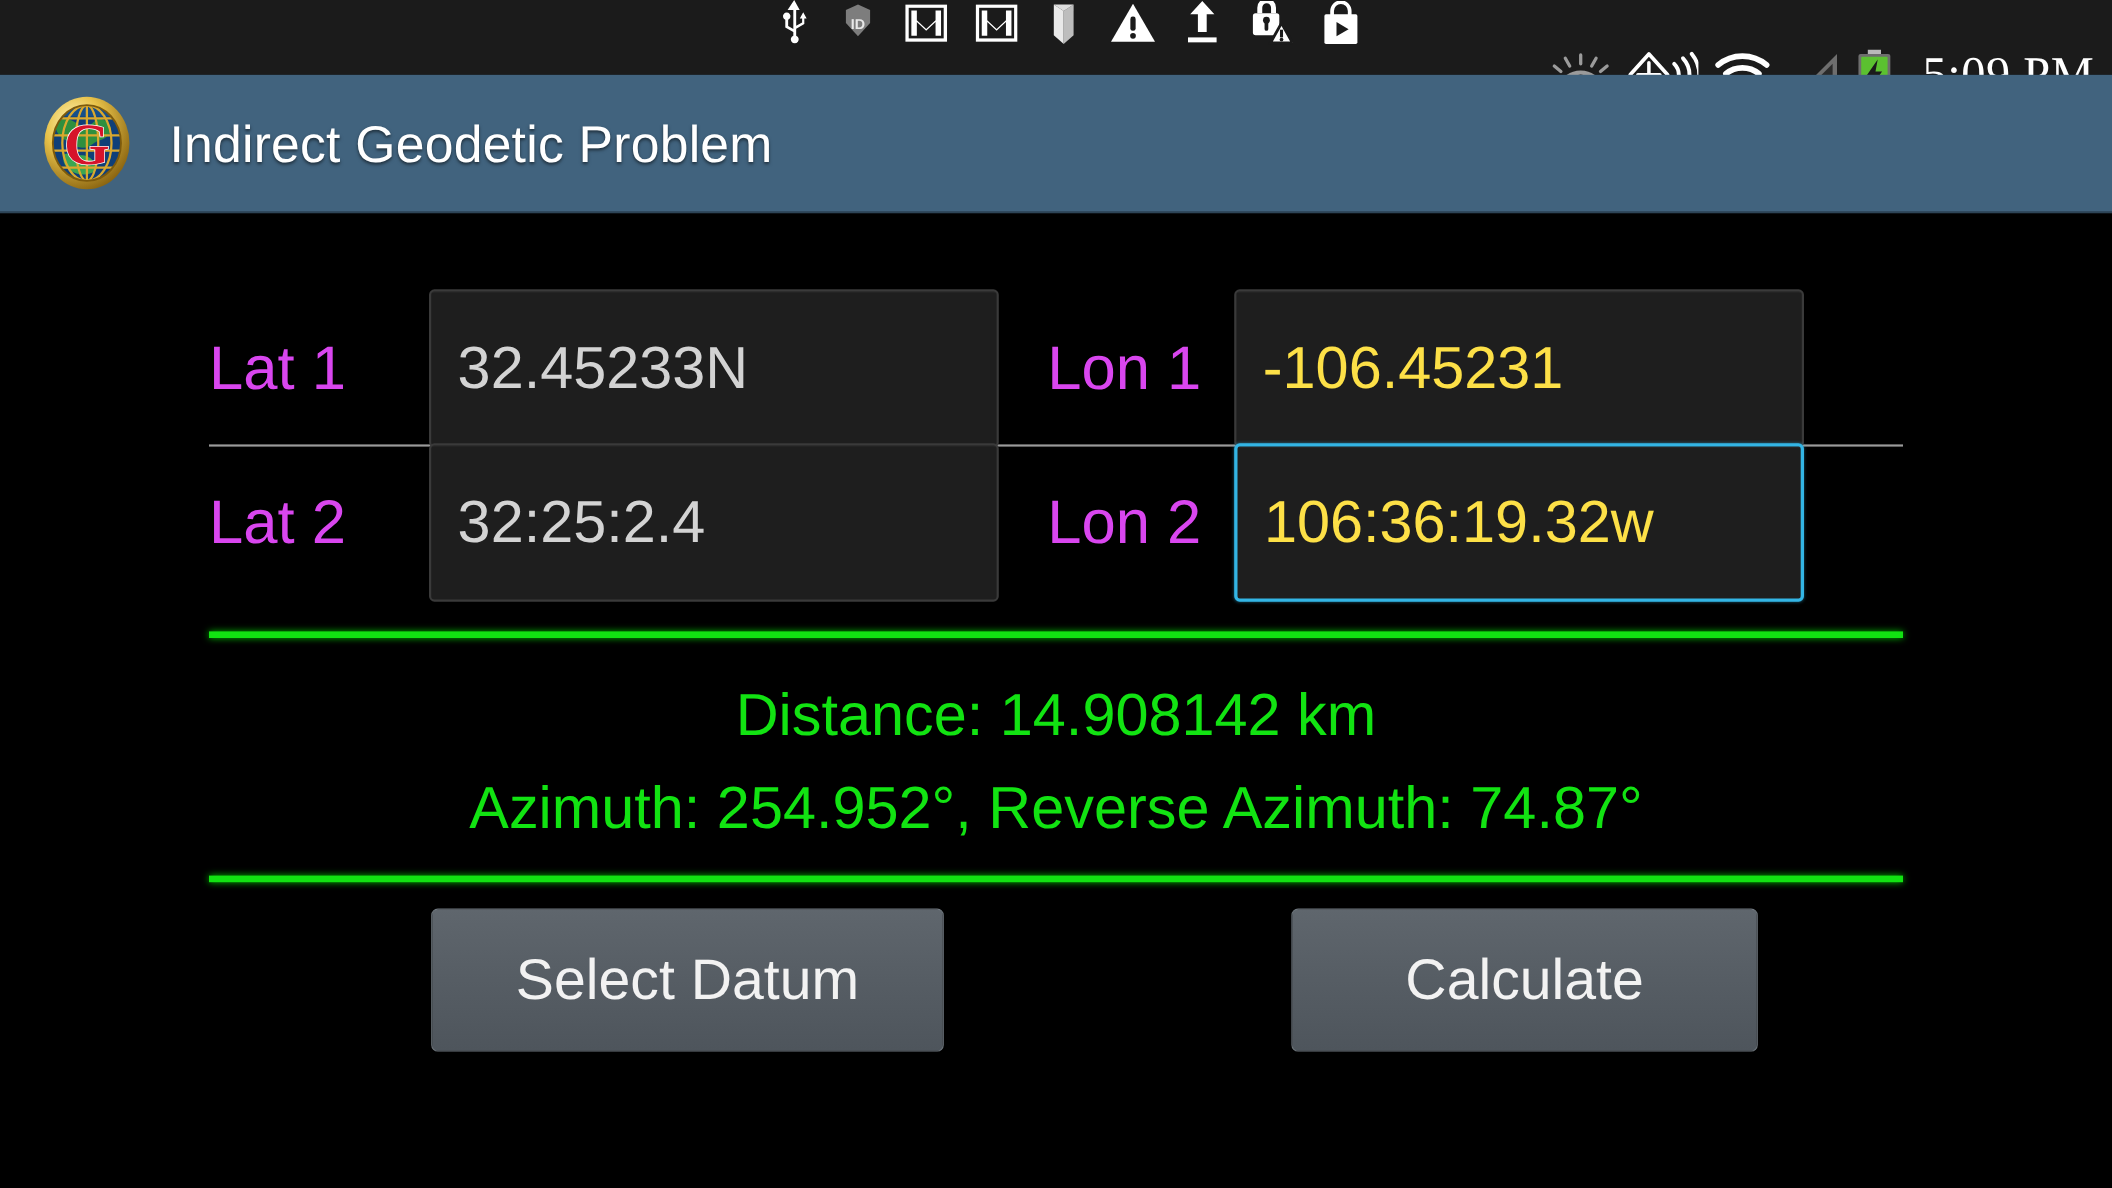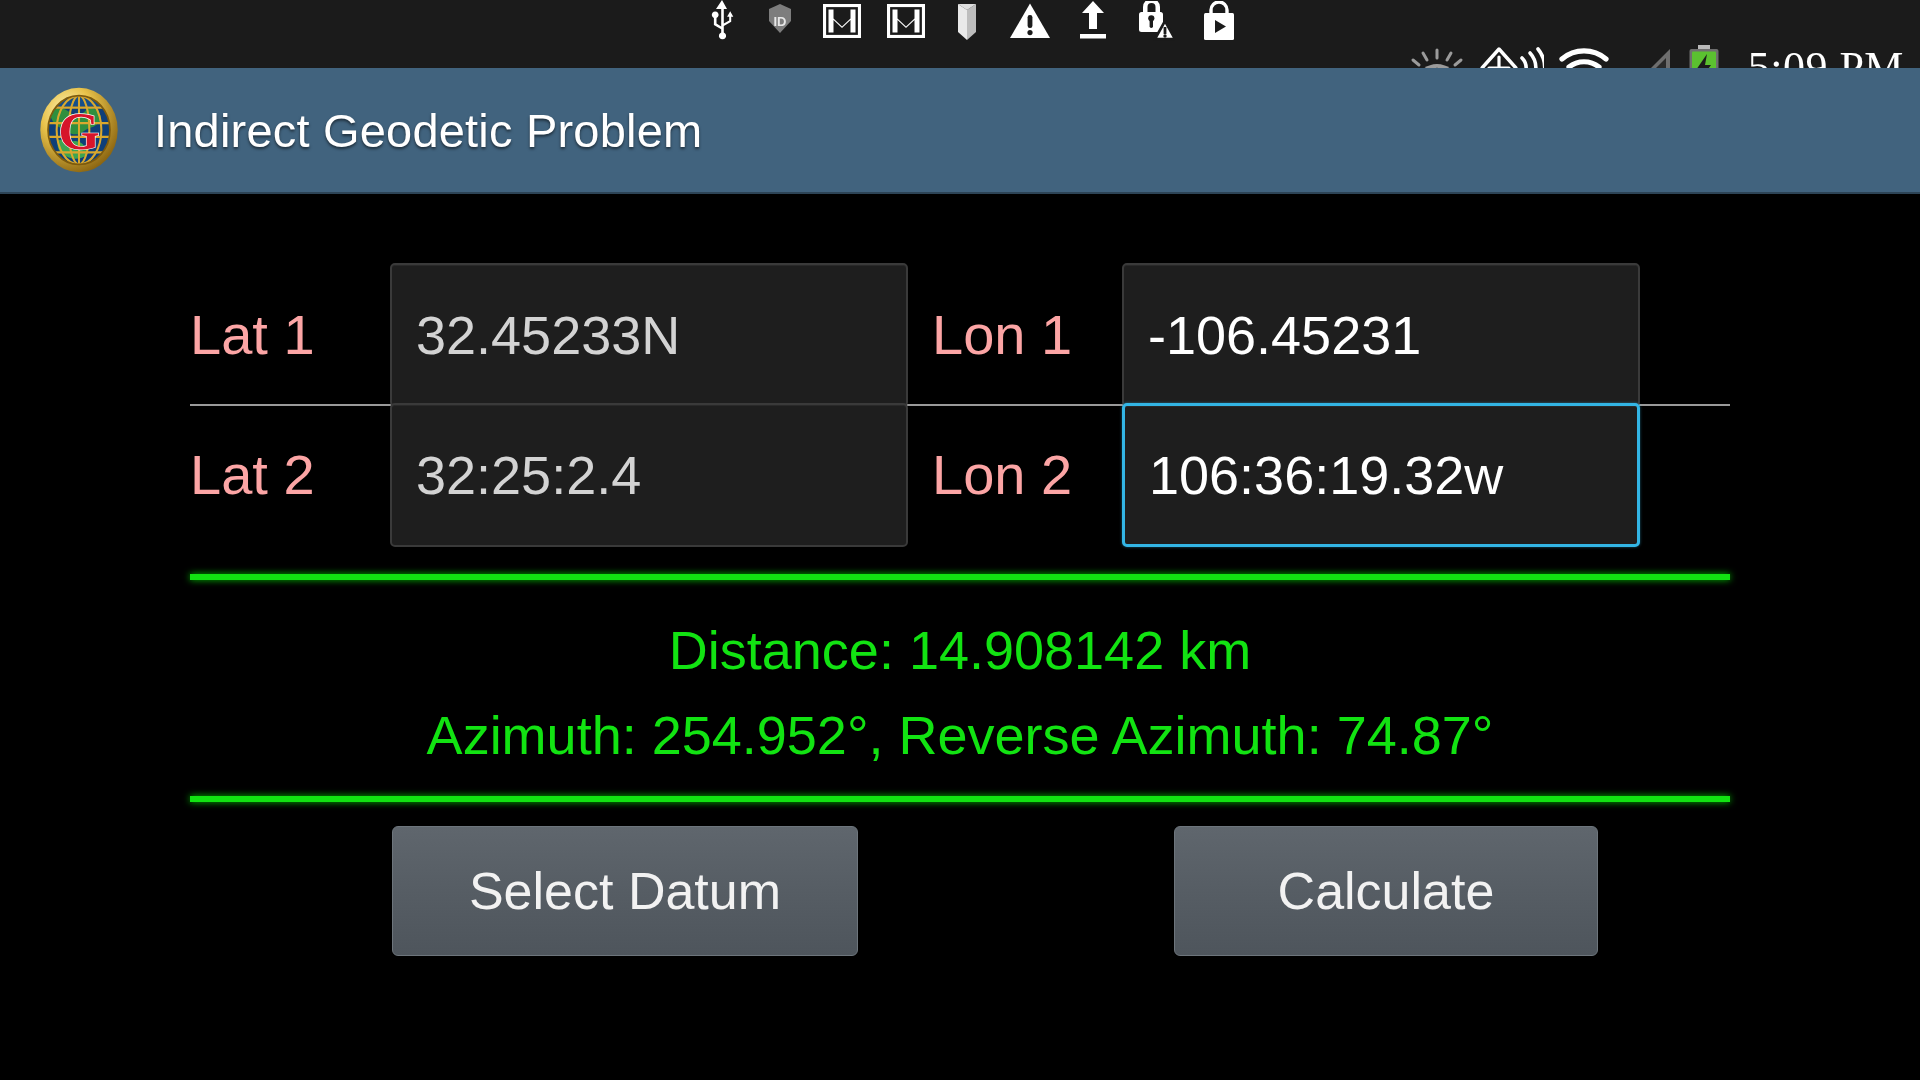--- a/index.html
+++ b/index.html
@@ -47,44 +47,44 @@
   #content {
     position: absolute; top: 194px; left: 0;
     width: 1920px; height: 886px; background: #000;
   }
 
   .form-rows { position: absolute; left: 190px; top: 72px; width: 1540px; }
   .coord-row { display: flex; align-items: center; height: 138px; }
   .row-sep { height: 2px; background: #9a9a9a; width: 1540px; }
 
   .field-label {
-    color: #fca5a5; font-size: 56px; font-weight: 400;
+    color: #d946ef; font-size: 56px; font-weight: 400;
     white-space: nowrap; line-height: 1;
   }
   .lbl-lat { width: 200px; }
-  .lbl-lon { width: 214px; padding-left: 24px; }
+  .lbl-lon { width: 214px; padding-left: 44px; }
 
   .field-box {
     height: 144px; width: 518px;
     background: #1e1e1e;
     border: 2px solid #3a3a3a;
     border-radius: 5px;
     display: flex; align-items: center;
     padding: 16px 24px;
     box-shadow: inset 0 1px 0 rgba(255,255,255,0.05);
   }
   .field-box.focused {
     border: 3px solid #33b5e5;
     box-shadow: 0 0 3px rgba(51,181,229,0.5), inset 0 1px 0 rgba(255,255,255,0.05);
   }
   .field-value {
     font-size: 54px; font-weight: 400; color: #d3d3d3;
     white-space: nowrap; line-height: 1;
   }
-  .field-value.bright { color: #ffffff; }
+  .field-value.bright { color: #fde047; }
 
   
   .green-rule {
     position: absolute; left: 190px; width: 1540px; height: 6px;
     background: #12e312;
     box-shadow: 0 0 7px rgba(0,255,0,0.75);
   }
   #rule-top { top: 380px; }
   #rule-bottom { top: 602px; }
 

